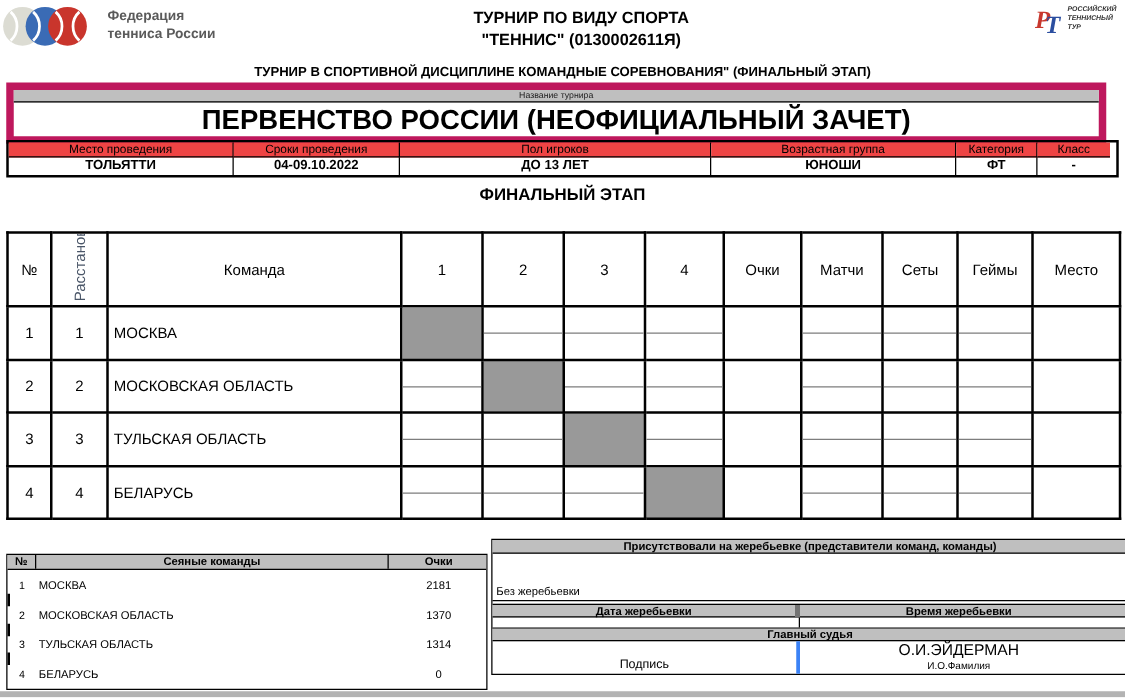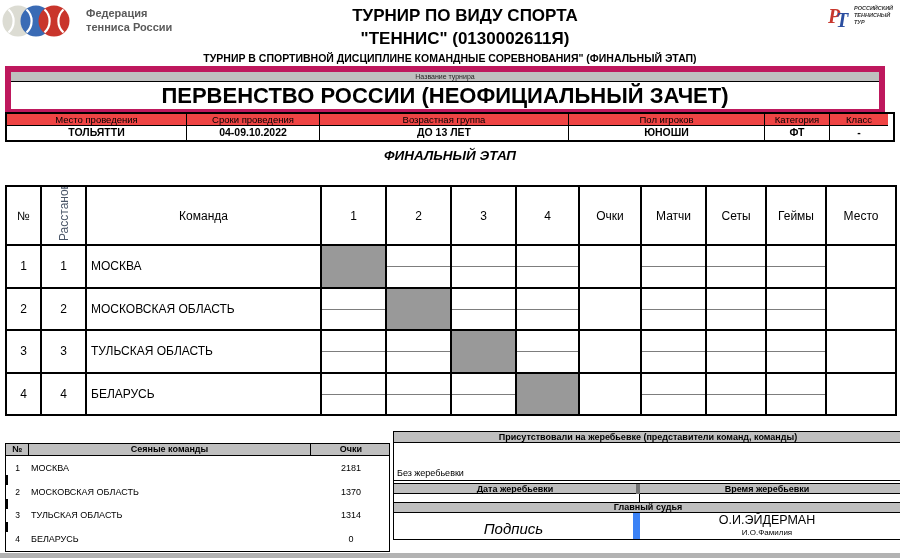--- a/index.html
+++ b/index.html
@@ -4,21 +4,21 @@
 <style>
   * { margin:0; padding:0; box-sizing:border-box; }
   html,body { background:#fff; }
   body { font-family:"Liberation Sans", sans-serif; color:#000; }
   .page { position:relative; width:900px; height:558px; background:#fff; overflow:hidden; }
 
   
   .logo-left { position:absolute; left:2px; top:3px; display:flex; align-items:center; }
   .logo-left .fed-text { margin-left:12px; font-size:11px; line-height:1.25; color:#5a5a5a; font-weight:bold; }
   .header-center { position:absolute; left:250px; top:5px; width:430px; text-align:center;
-                   font-size:17px; font-weight:bold; line-height:1.35; }
+                   font-size:13px; font-weight:bold; line-height:1.35; }
   .logo-right { position:absolute; left:828px; top:3px; display:flex; align-items:flex-start; }
   .rtt-mono { position:relative; width:24px; height:26px; font-family:"Liberation Serif", serif; font-style:italic; font-weight:bold; }
   .rtt-mono .p { position:absolute; left:0; top:2px; color:#c8372d; font-size:20px; }
   .rtt-mono .t { position:absolute; left:8px; top:6px; color:#2b4ea0; font-size:20px; }
   .rtt-text { margin-left:2px; font-size:5.5px; font-style:italic; font-weight:bold; color:#333; line-height:1.3; padding-top:2px; }
 
   .subtitle { position:absolute; left:0; top:52px; width:900px; text-align:center;
               font-size:10.5px; font-weight:bold; }
 
   
@@ -29,21 +29,21 @@
 
   
   .info-table { position:absolute; left:5px; top:112px; width:890px; border:2px solid #000;
                 display:grid; grid-template-columns:180px 133px 249px 196px 65px 58px; }
   .info-table .cell { border-right:1px solid #000; text-align:center; overflow:hidden; }
   .info-table .cell:nth-child(6n) { border-right:none; }
   .info-table .head { background:#ef4444; border-bottom:1px solid #000; font-size:9.5px; height:12px; line-height:12px; }
   .info-table .val  { font-size:10.5px; font-weight:bold; height:14px; line-height:13px; }
 
   .stage-title { position:absolute; left:0; top:148px; width:900px; text-align:center;
-                 font-size:13.5px; font-weight:bold;font-style:italic; }
+                 font-size:13.5px; font-weight:bold; }
 
   
   .rr-wrap { position:absolute; left:5px; top:185px; }
   table.rr { border-collapse:collapse; table-layout:fixed; width:890px; }
   table.rr td, table.rr th { border:2px solid #000; font-weight:normal; overflow:hidden; }
   table.rr thead tr { height:57px; }
   table.rr tbody tr { height:42.5px; }
   table.rr th { font-size:12px; text-align:center; }
   th.v-head { font-size:7px; color:#4a5668; }
   th.v-head span { writing-mode:vertical-rl; transform:rotate(180deg); display:inline-block; max-height:54px; overflow:hidden; }
@@ -72,22 +72,22 @@
   .dp-attendees-head { height:11px; line-height:10px; }
   .dp-note { height:22px; font-size:9px; padding:1px 3px; border-bottom:1px solid #000;margin-top:24px; }
   .dp-gap { height:4px; }
   .dp-two { display:grid; grid-template-columns:246px 254px; }
   .dp-dt-head { height:11px; line-height:10px; border-top:1px solid #000; }
   .dp-dt-head .c1 { border-right:4px solid #737373; }
   .dp-dt-vals { height:15px; border-bottom:1px solid #000; }
   .dp-dt-vals .c1 { border-right:1px solid #000; }
   .dp-ref-head { height:10px; line-height:9px; }
   .dp-sig { flex:1; display:grid; grid-template-columns:246px 254px; }
-  .dp-sig .c1 { border-right:7px solid #3b82f6; display:flex; align-items:flex-end; justify-content:center;
-                font-size:15px; padding-bottom:2px;font-style:italic; }
+  .dp-sig .c1 { border-right:3px solid #3b82f6; display:flex; align-items:flex-end; justify-content:center;
+                font-size:10px; padding-bottom:2px; }
   .dp-sig .c2 { display:flex; flex-direction:column; align-items:center; justify-content:flex-end; padding-bottom:2px; }
   .dp-ref-name { font-size:12.5px; font-weight:normal; line-height:1.2; }
   .dp-ref-caption { font-size:8px; }
 
   .bottom-strip { position:absolute; left:0; top:553px; width:900px; height:5px; background:#b3b3b3; }
 </style>
 </head>
 <body>
 
 <div class="page">
@@ -128,22 +128,22 @@
   <div class="subtitle">ТУРНИР В СПОРТИВНОЙ ДИСЦИПЛИНЕ КОМАНДНЫЕ СОРЕВНОВАНИЯ" (ФИНАЛЬНЫЙ ЭТАП)</div>
 
   <div class="title-block">
     <div class="title-label">Название турнира</div>
     <div class="title-main">ПЕРВЕНСТВО РОССИИ (НЕОФИЦИАЛЬНЫЙ ЗАЧЕТ)</div>
   </div>
 
   <div class="info-table">
     <div class="cell head">Место проведения</div>
     <div class="cell head">Сроки проведения</div>
+    <div class="cell head">Пол игроков</div>
     <div class="cell head">Возрастная группа</div>
-    <div class="cell head">Пол игроков</div>
     <div class="cell head">Категория</div>
     <div class="cell head">Класс</div>
     <div class="cell val">ТОЛЬЯТТИ</div>
     <div class="cell val">04-09.10.2022</div>
     <div class="cell val">ДО 13 ЛЕТ</div>
     <div class="cell val">ЮНОШИ</div>
     <div class="cell val">ФТ</div>
     <div class="cell val">-</div>
   </div>
 

